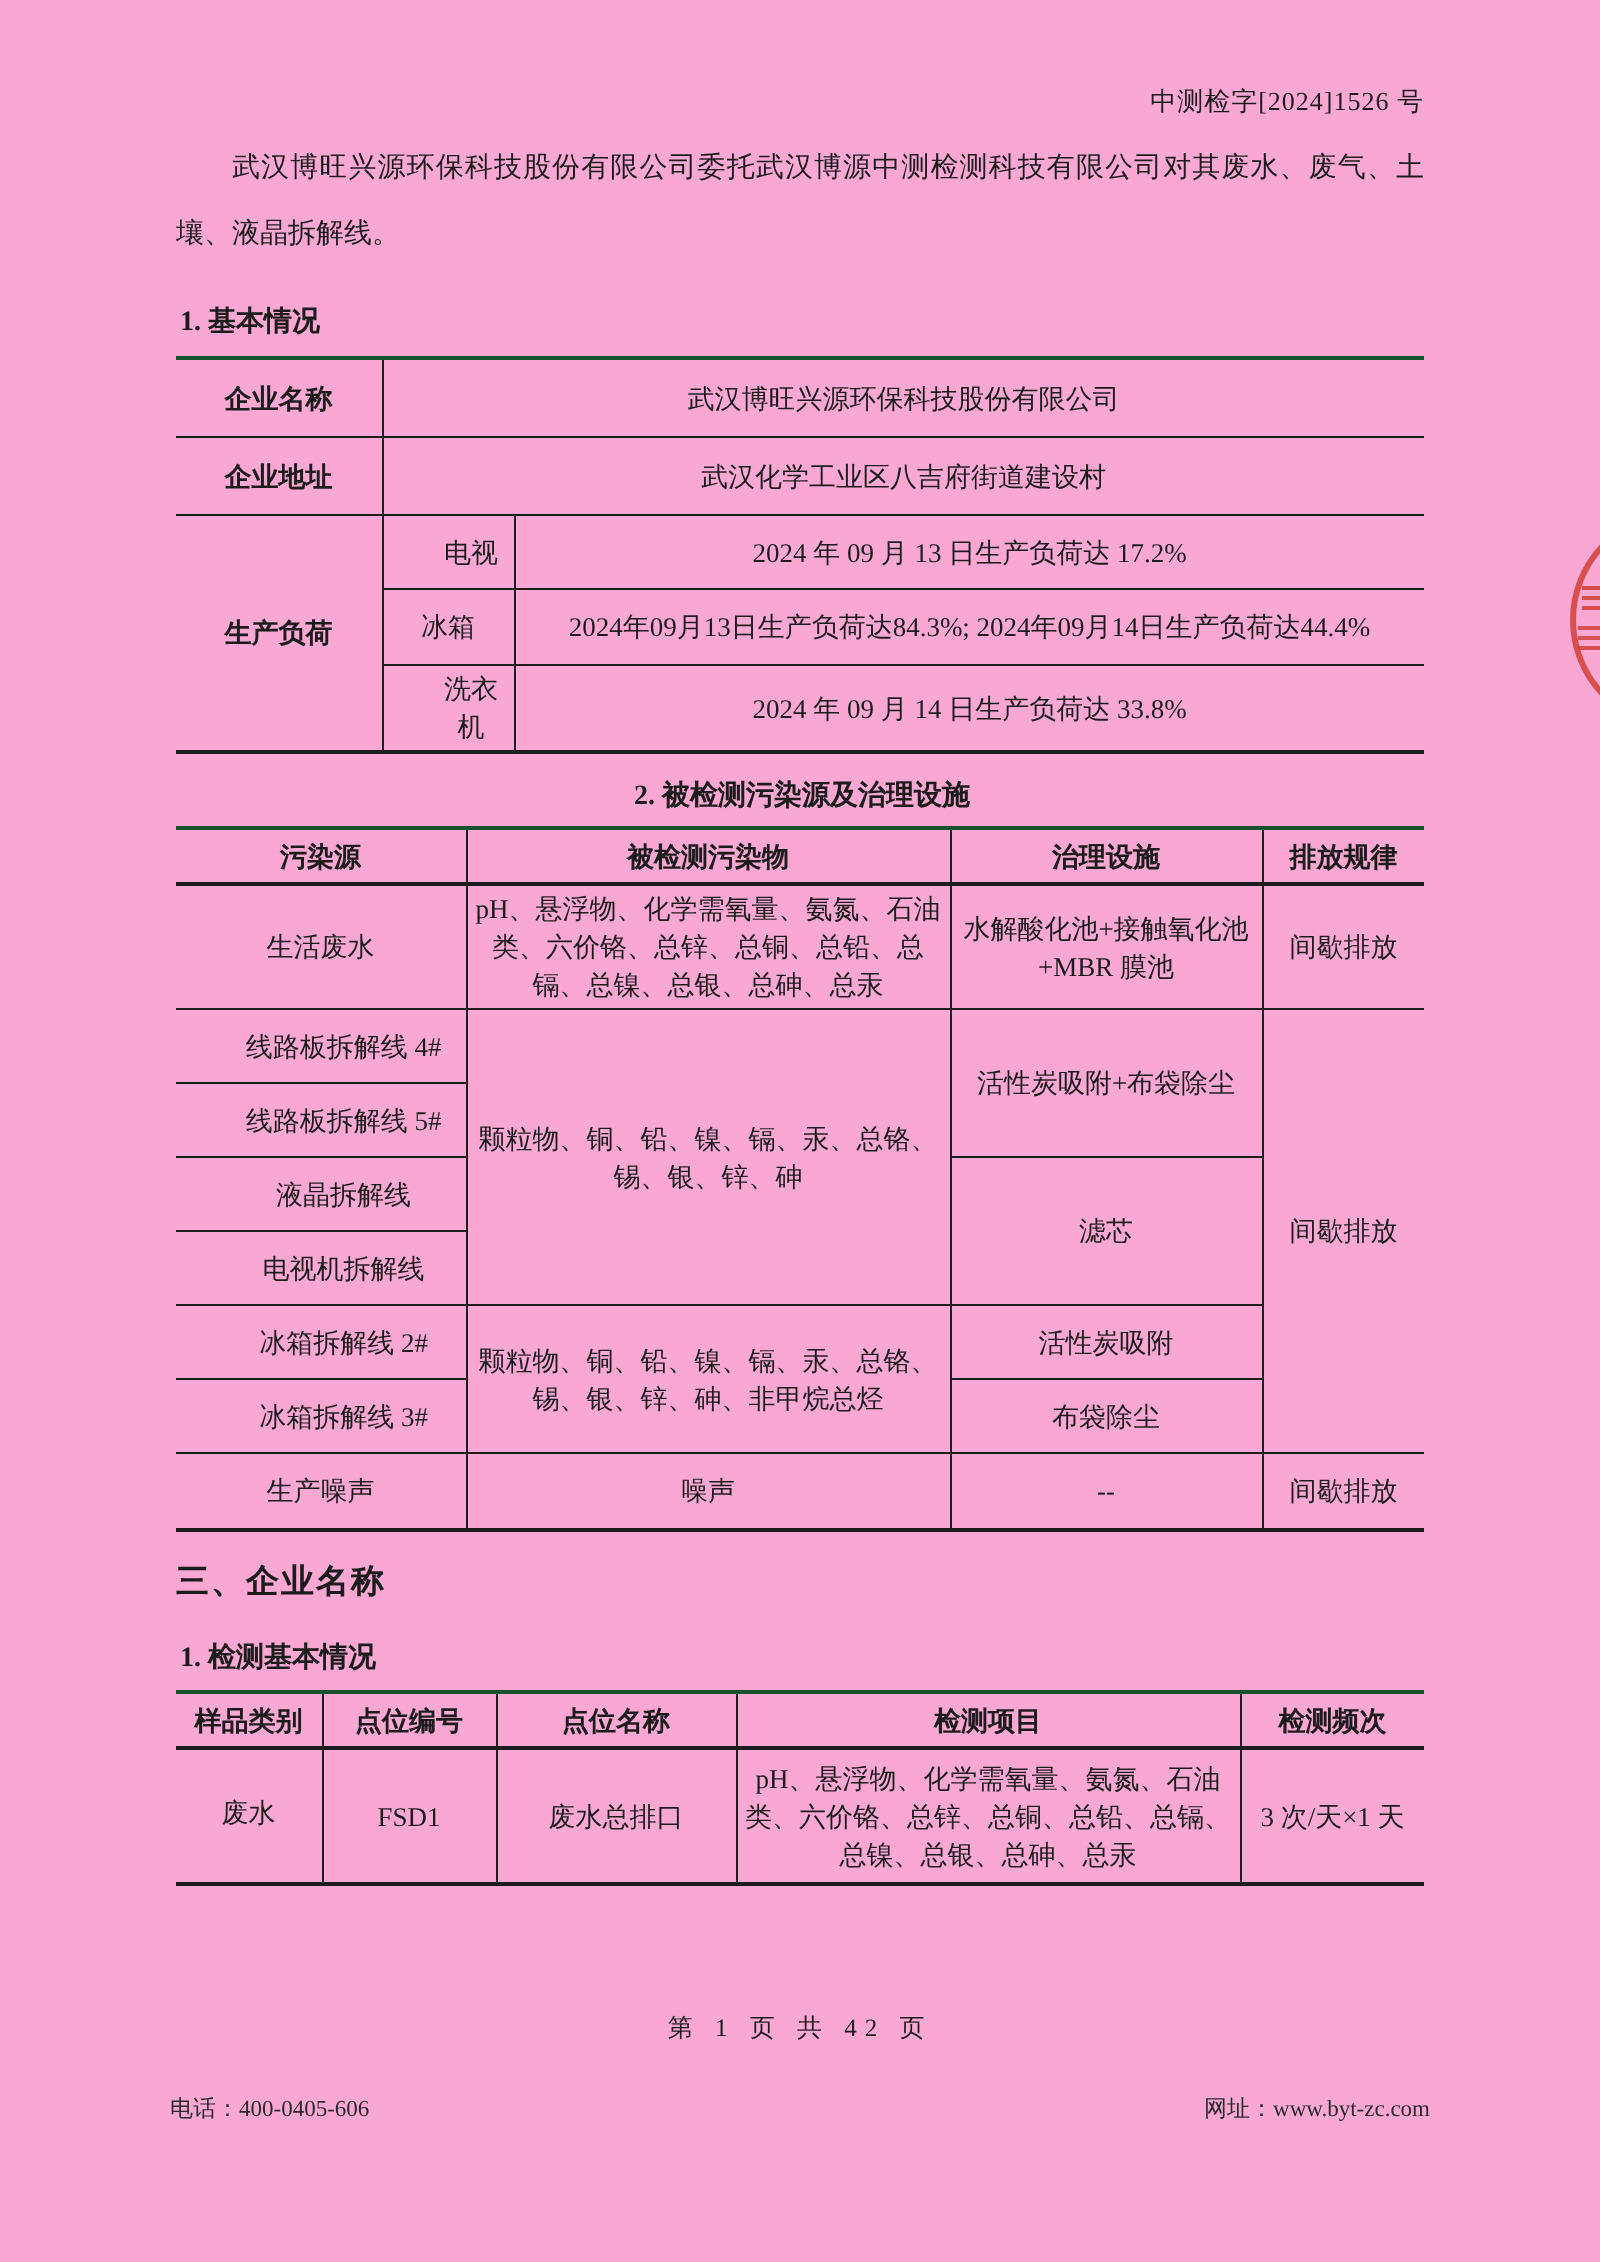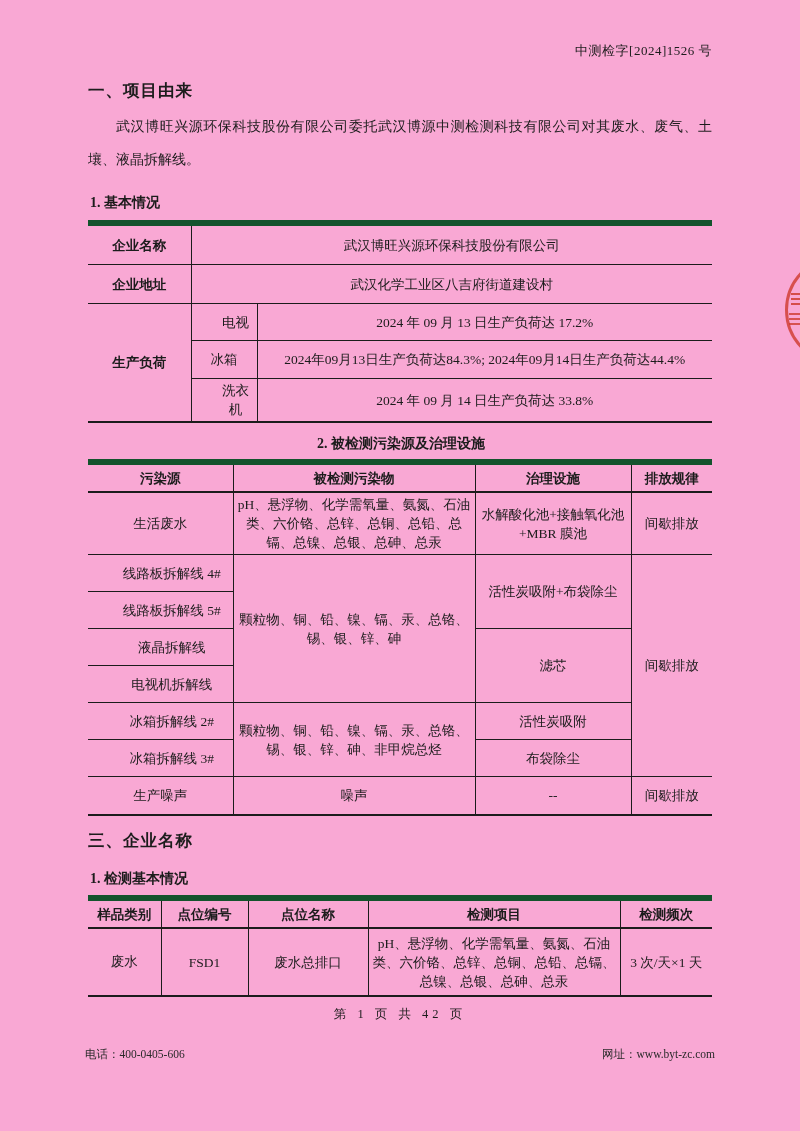--- a/index.html
+++ b/index.html
@@ -23,21 +23,21 @@
   .sub-title.t2 { margin-top:12px;text-align:center; }
 
   .para {
     margin:8px 0 0 0;
     font-size:14px; line-height:33px;
     text-indent:28px;
     text-align:justify;
   }
 
   table { border-collapse:collapse; table-layout:fixed; width:624px;
-          border-top:6px solid #14532d; border-bottom:2px solid #1c1c1c; }
+          border-top:2px solid #14532d; border-bottom:2px solid #1c1c1c; }
   td {
     border:1px solid #1c1c1c;
     text-align:center; vertical-align:middle;
     font-size:13.5px; line-height:19px;
     padding:2px 4px;
     overflow:hidden;
   }
   td:first-child { border-left:none; }
   td:last-child  { border-right:none; }
   thead td { font-weight:700; border-bottom-width:2px; }
@@ -75,21 +75,20 @@
     background:repeating-linear-gradient(180deg, rgba(207,60,49,.8) 0 2px, transparent 2px 5px); }
 </style>
 </head>
 <body>
 
 <div class="page">
   <div class="content">
 
     <div class="doc-number">中测检字[2024]1526 号</div>
 
-    <div class="sec-title">一、项目由来</div>
     <div class="para">武汉博旺兴源环保科技股份有限公司委托武汉博源中测检测科技有限公司对其废水、废气、土壤、液晶拆解线。</div>
 
     <div class="sub-title">1. 基本情况</div>
 
     <table class="tbl-company">
       <colgroup>
           <col style="width:103px">
           <col style="width:66px">
           <col style="width:455px">
         </colgroup>

